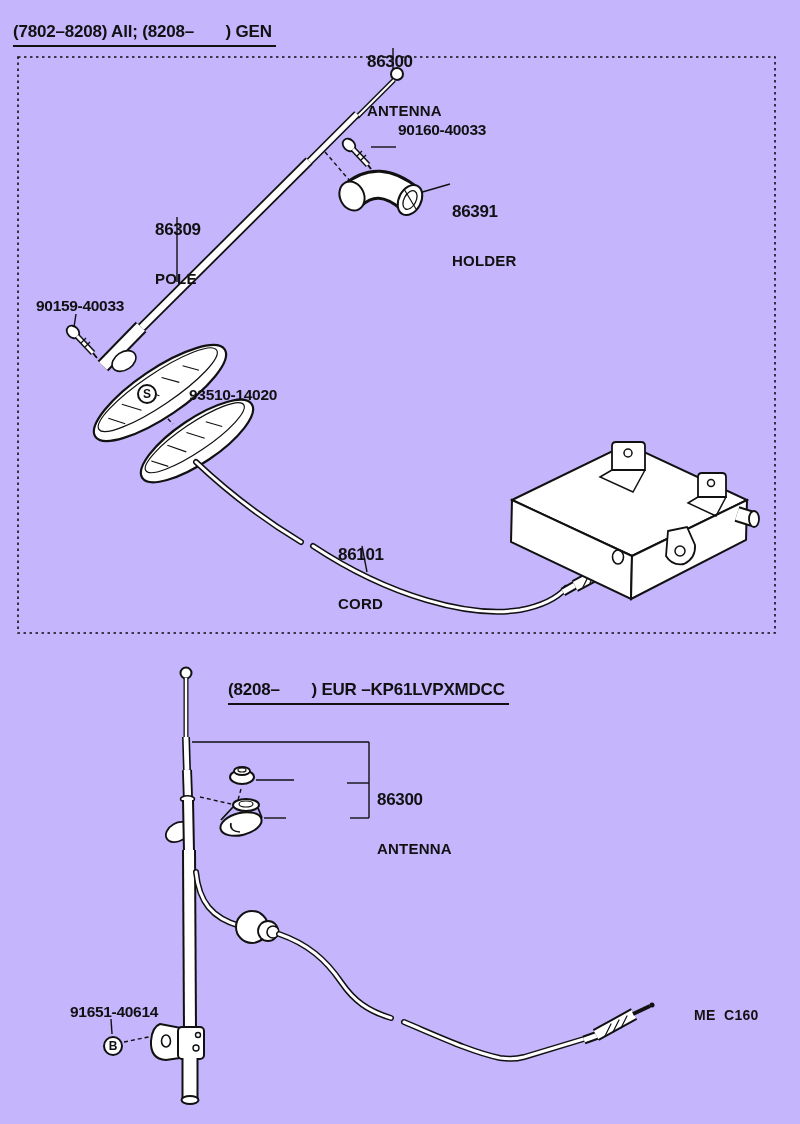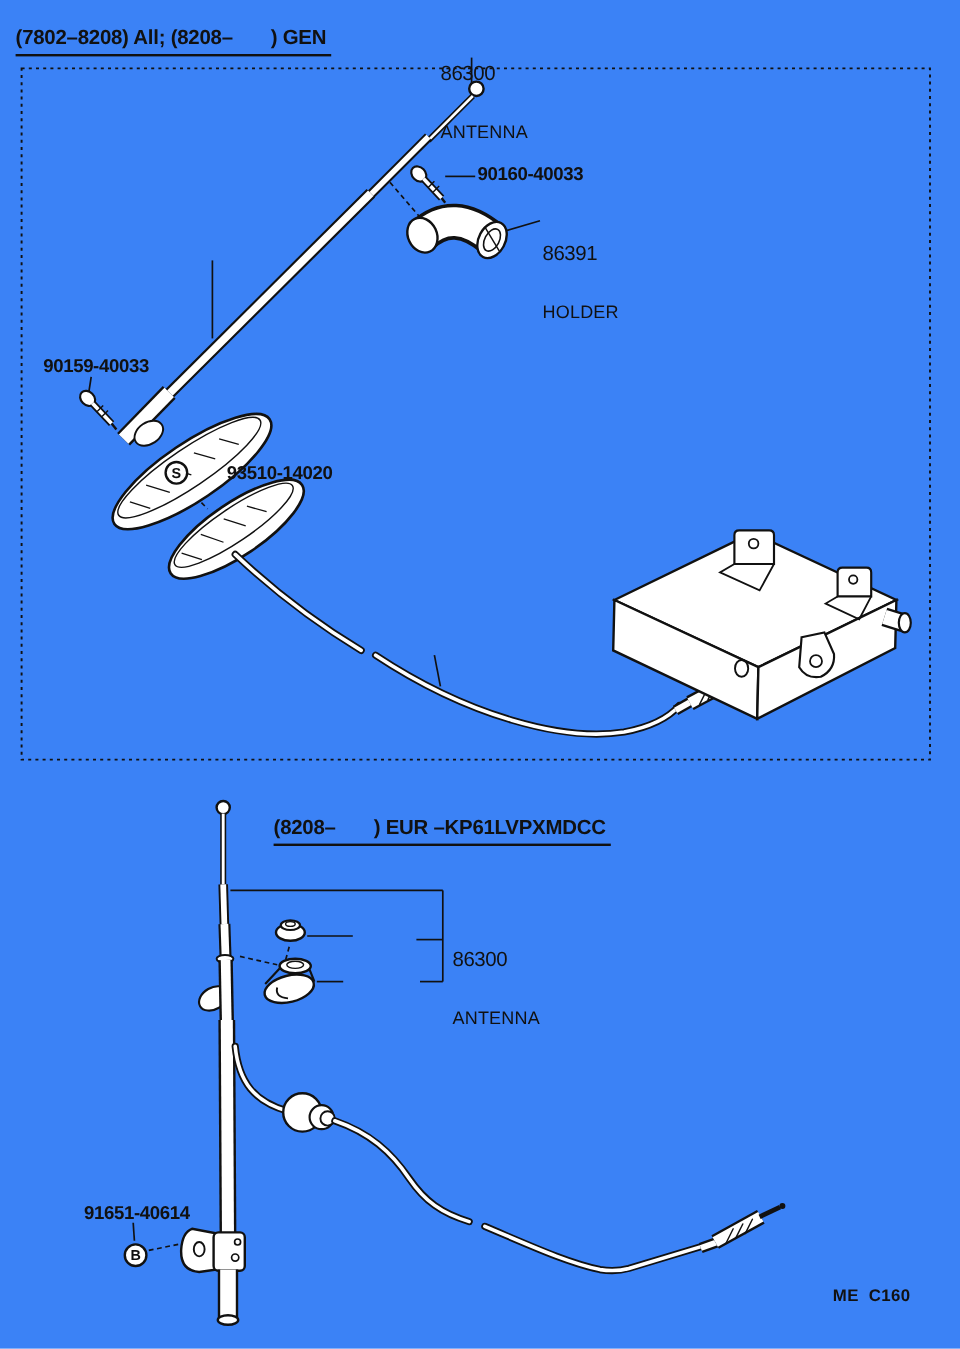--- a/index.html
+++ b/index.html
@@ -1,29 +1,29 @@
 <!DOCTYPE html>
 <html><head>
 <meta charset="utf-8">
 <style>
   * { margin:0; padding:0; box-sizing:border-box; }
   html,body { background:#ffffff; }
   #page {
-    position:relative; width:800px; height:1124px; background:#3b82f6;
+    position:relative; width:800px; height:1124px; background:#c4b5fd;
     font-family:"Liberation Sans", sans-serif; color:#111; overflow:hidden;
   }
   #art { position:absolute; left:0; top:0; }
   svg .o { stroke:#111; fill:none; }
   svg .w { stroke:#fff; fill:none; }
   svg .f { fill:#fff; stroke:#111; }
   .hdr {
     position:absolute; font-size:17px; font-weight:700; letter-spacing:-0.2px;
     border-bottom:2.2px solid #111; padding:0 4px 3px 0; white-space:pre; line-height:1.1;
   }
-  .lbl { position:absolute; font-weight:400; line-height:1.02; white-space:pre; }
+  .lbl { position:absolute; font-weight:700; line-height:1.02; white-space:pre; }
   .lbl .pno   { display:block; font-size:17px;  letter-spacing:-0.3px; }
   .lbl .pname { display:block; font-size:15px; letter-spacing:0.2px; }
   .pn { position:absolute; font-weight:700; font-size:15.5px; letter-spacing:-0.3px; white-space:pre; }
   .marker {
     position:absolute; width:20px; height:20px; border:2px solid #111; border-radius:50%;
     display:flex; align-items:center; justify-content:center;
     font-size:12px; font-weight:700; background:#fff; line-height:1;
   }
   .footer { position:absolute; font-weight:700; font-size:14px; white-space:pre; letter-spacing:0.3px; }
 </style>
@@ -217,40 +217,48 @@
     </g>
   </svg>
 
   <div class="hdr" style="left:13px;top:23px">(7802–8208) All; (8208–&nbsp;&nbsp;&nbsp;&nbsp;&nbsp;&nbsp;&nbsp;) GEN</div>
 
   <div class="lbl" style="left:367px;top:20px">
     <span class="pno">86300</span>
     <span class="pname">ANTENNA</span>
   </div>
 
-  <div class="pn" style="left:398px;top:137px">90160-40033</div>
+  <div class="pn" style="left:398px;top:121px">90160-40033</div>
 
   <div class="lbl" style="left:452px;top:170px">
     <span class="pno">86391</span>
     <span class="pname">HOLDER</span>
   </div>
 
+  <div class="lbl" style="left:155px;top:188px">
+    <span class="pno">86309</span>
+    <span class="pname">POLE</span>
+  </div>
 
   <div class="pn" style="left:36px;top:297px">90159-40033</div>
 
   <div class="marker" style="left:137px;top:384px">S</div>
   <div class="pn" style="left:189px;top:386px">93510-14020</div>
 
+  <div class="lbl" style="left:338px;top:513px">
+    <span class="pno">86101</span>
+    <span class="pname">CORD</span>
+  </div>
 
   <div class="hdr" style="left:228px;top:681px">(8208–&nbsp;&nbsp;&nbsp;&nbsp;&nbsp;&nbsp;&nbsp;) EUR –KP61LVPXMDCC</div>
 
 
   <div class="lbl" style="left:377px;top:758px">
     <span class="pno">86300</span>
     <span class="pname">ANTENNA</span>
   </div>
 
 
   <div class="pn" style="left:70px;top:1003px">91651-40614</div>
   <div class="marker" style="left:103px;top:1036px">B</div>
 
-  <div class="footer" style="left:694px;top:1071px">ME&nbsp;&nbsp;C160</div>
+  <div class="footer" style="left:694px;top:1007px">ME&nbsp;&nbsp;C160</div>
 </div>
 
 </body></html>

